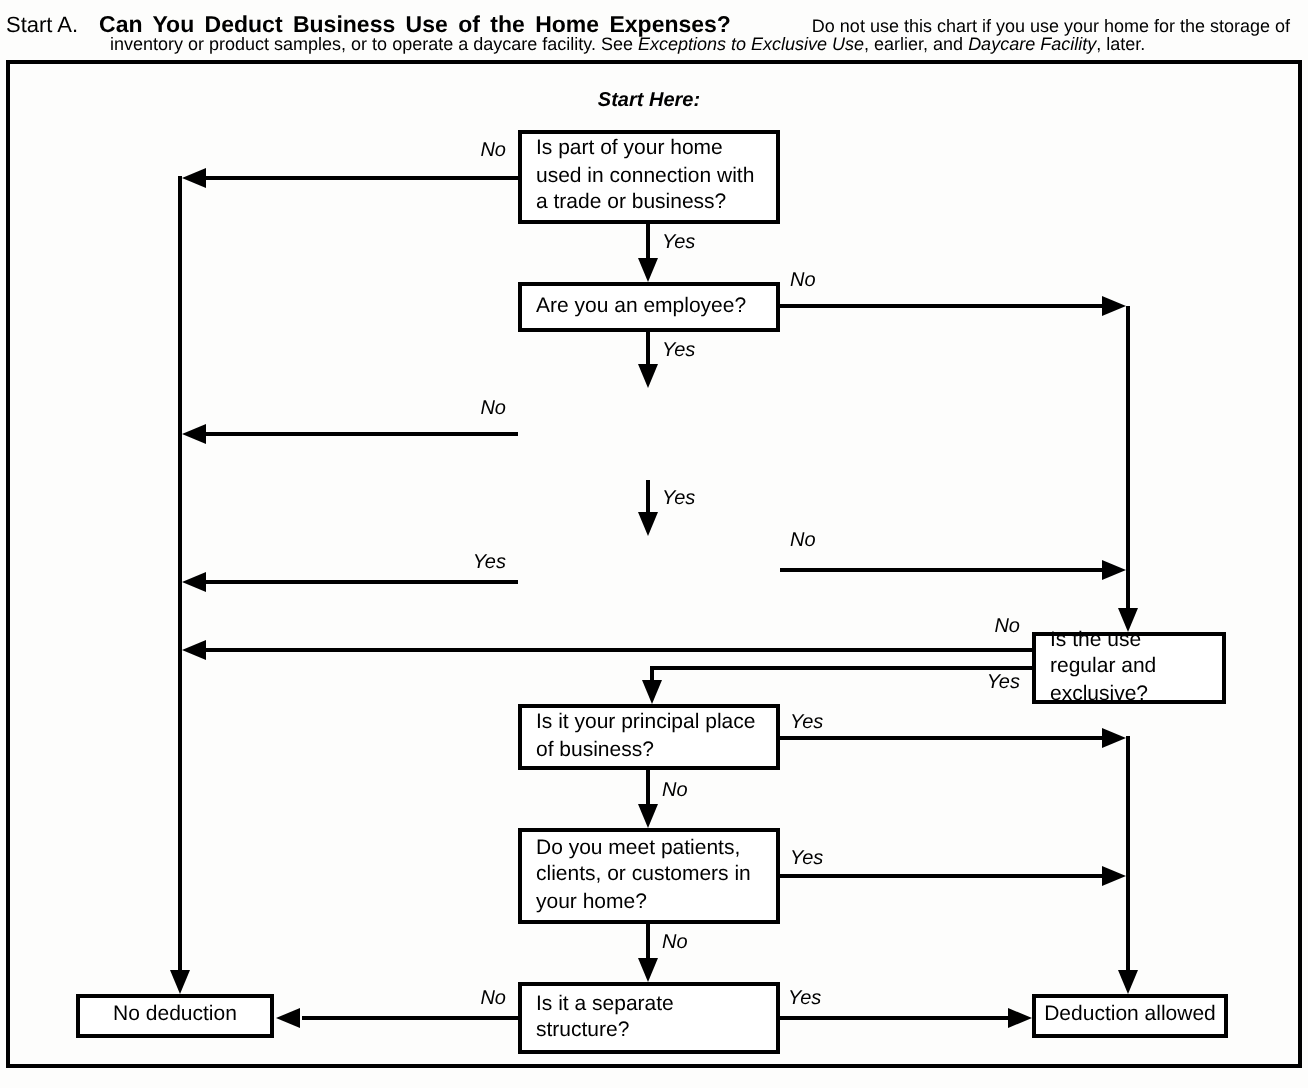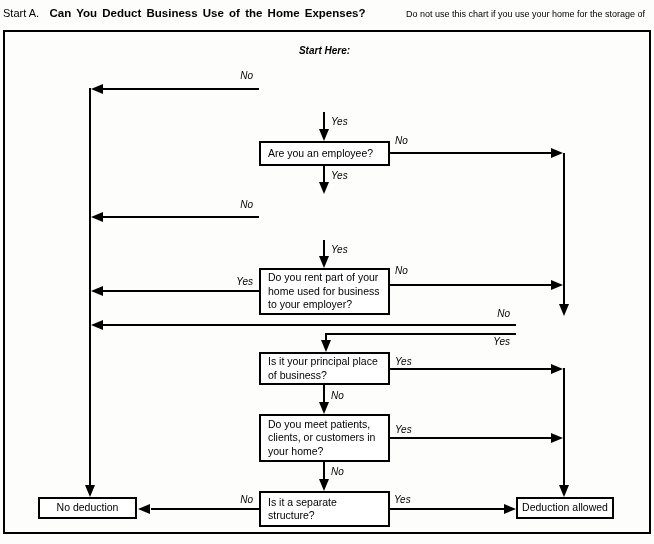--- a/index.html
+++ b/index.html
@@ -37,29 +37,35 @@
 </head>
 <body>
 
 <div class="screen">
 
   <div class="hline1">
     <span class="figlabel">Start A.</span>
     <span class="figtitle">Can You Deduct Business Use of the Home Expenses?</span>
     <span class="fignote">Do not use this chart if you use your home for the storage of</span>
   </div>
+  <div class="hline2">
+    <span>inventory or product samples, or to operate a daycare facility. See </span><i>Exceptions to Exclusive Use</i><span>, earlier, and </span><i>Daycare Facility</i><span>, later.</span>
+  </div>
 
   <div class="outer"></div>
   <div class="start">Start Here:</div>
 
+  <div class="qbox" style="left:259px;top:65px;width:131px;height:47px">
+    <span class="qtext">Is part of your home used in connection with a trade or business?</span>
+    </div>
   <div class="qbox" style="left:259px;top:141px;width:131px;height:25px">
     <span class="qtext">Are you an employee?</span>
     </div>
-  <div class="qbox" style="left:259px;top:268px;width:131px;height:47px">
-    <span class="qtext">Do you rent part of your home used for business to your employer?</span>
+  <div class="qbox" style="left:516px;top:316px;width:97px;height:36px">
+    <span class="qtext">Is the use regular and exclusive?</span>
     </div>
   <div class="qbox" style="left:259px;top:352px;width:131px;height:33px">
     <span class="qtext">Is it your principal place of business?</span>
     </div>
   <div class="qbox" style="left:259px;top:414px;width:131px;height:48px">
     <span class="qtext">Do you meet patients, clients, or customers in your home?</span>
     </div>
   <div class="qbox" style="left:259px;top:491px;width:131px;height:36px">
     <span class="qtext">Is it a separate structure?</span>
     </div>

